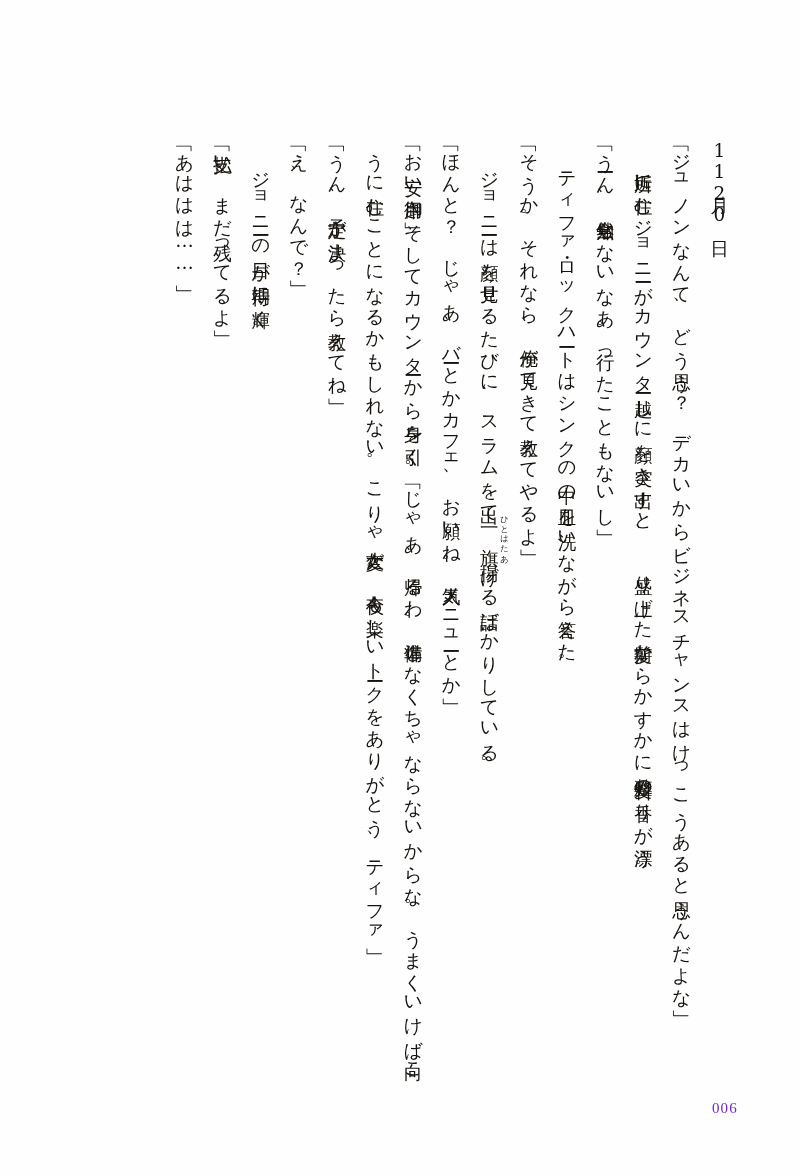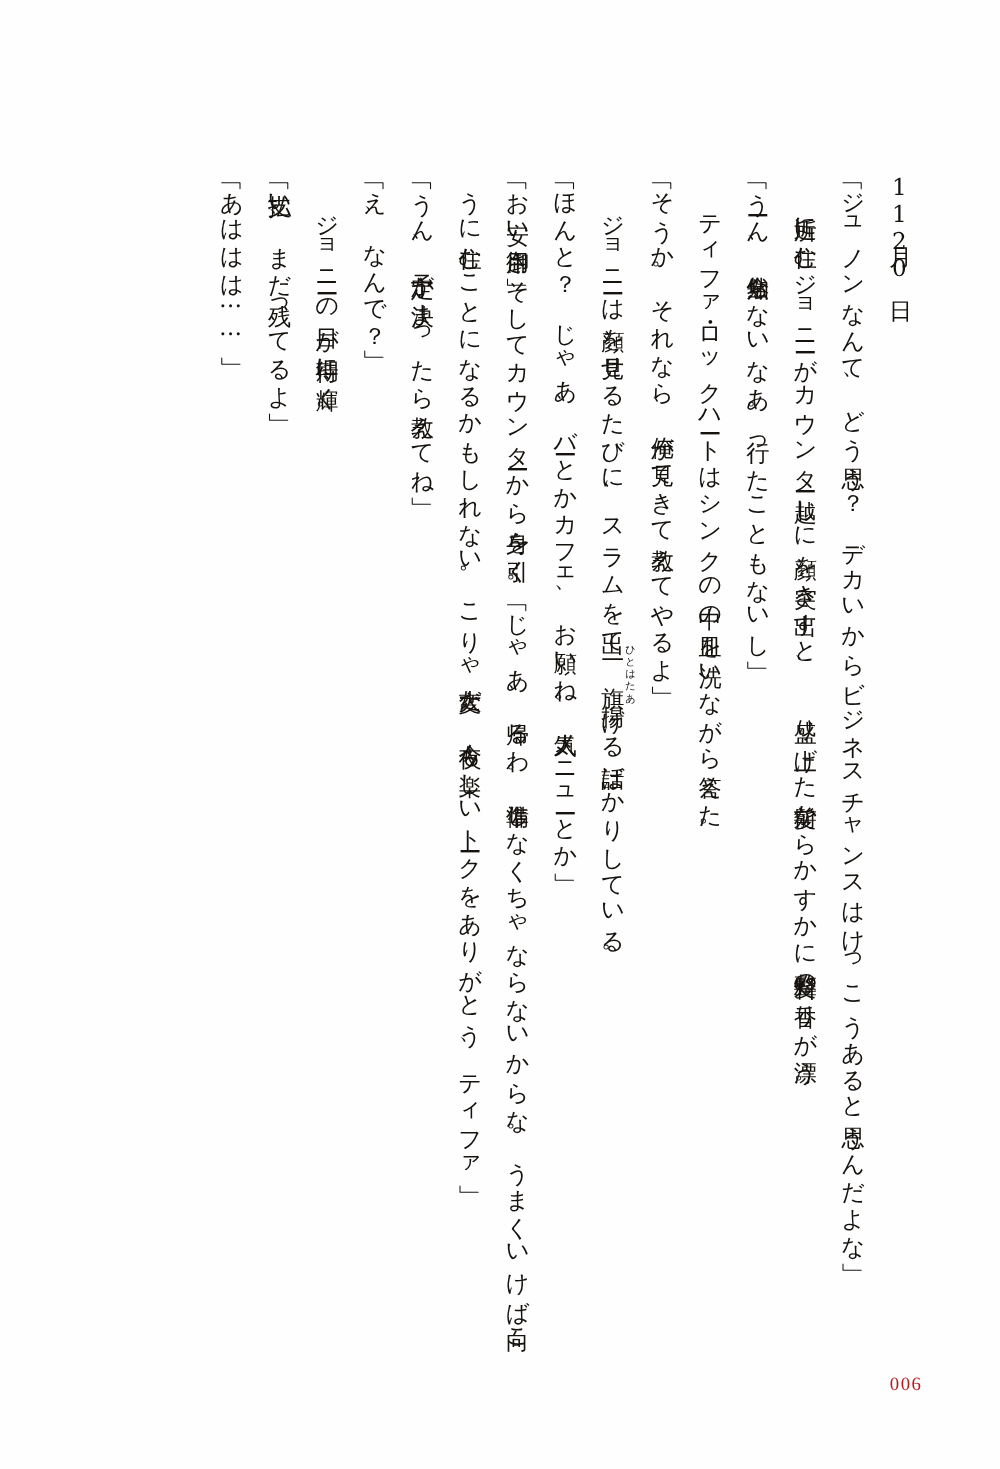--- a/index.html
+++ b/index.html
@@ -61,21 +61,21 @@
     font-size: 0.44em;
     letter-spacing: 0.02em;
     color: #16130f;
   }
   #page-number {
     position: absolute;
     bottom: 58px;
     right: 62px;
     font-size: 15px;
     letter-spacing: 0.08em;
-    color: #b91c1c;
+    color: #6d28d9;
     font-family: "Liberation Serif", serif;
     margin-left: 36px;
   }
 </style>
 </head>
 <body>
 
 <div id="page">
 
   <div id="text-body">

